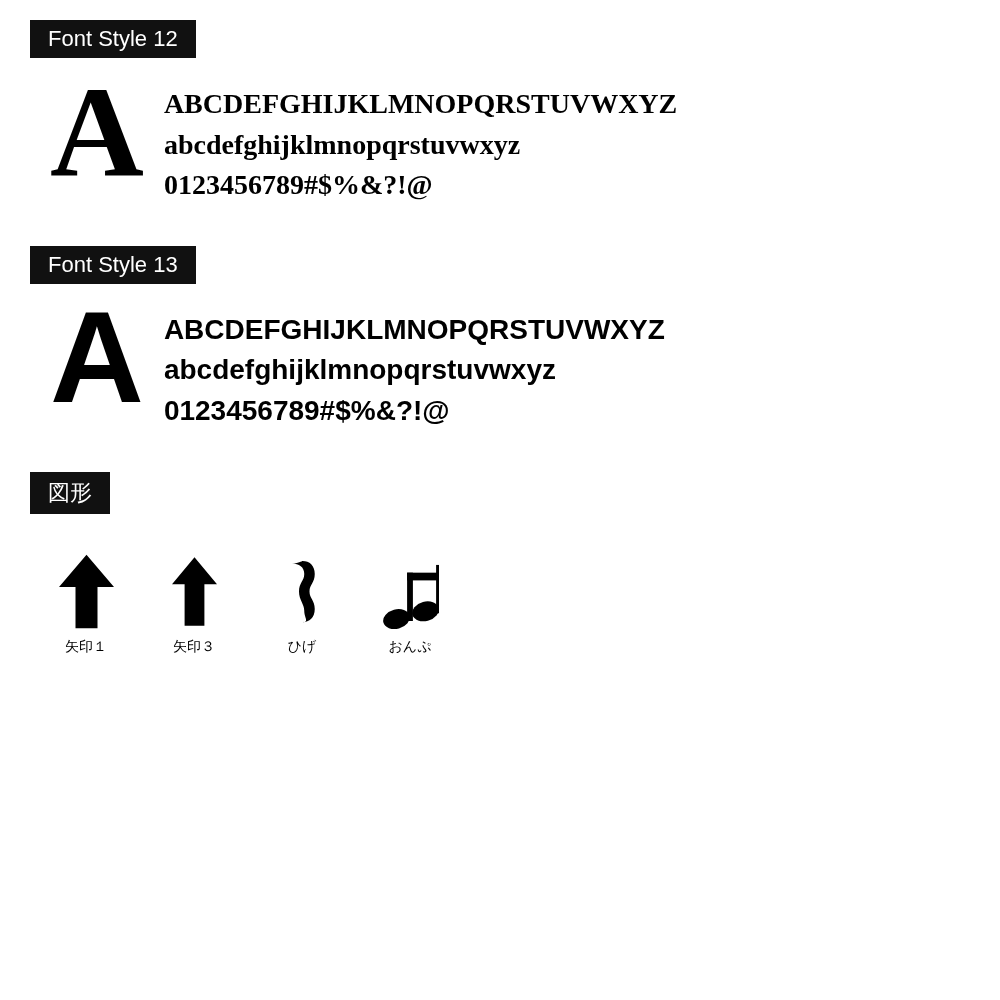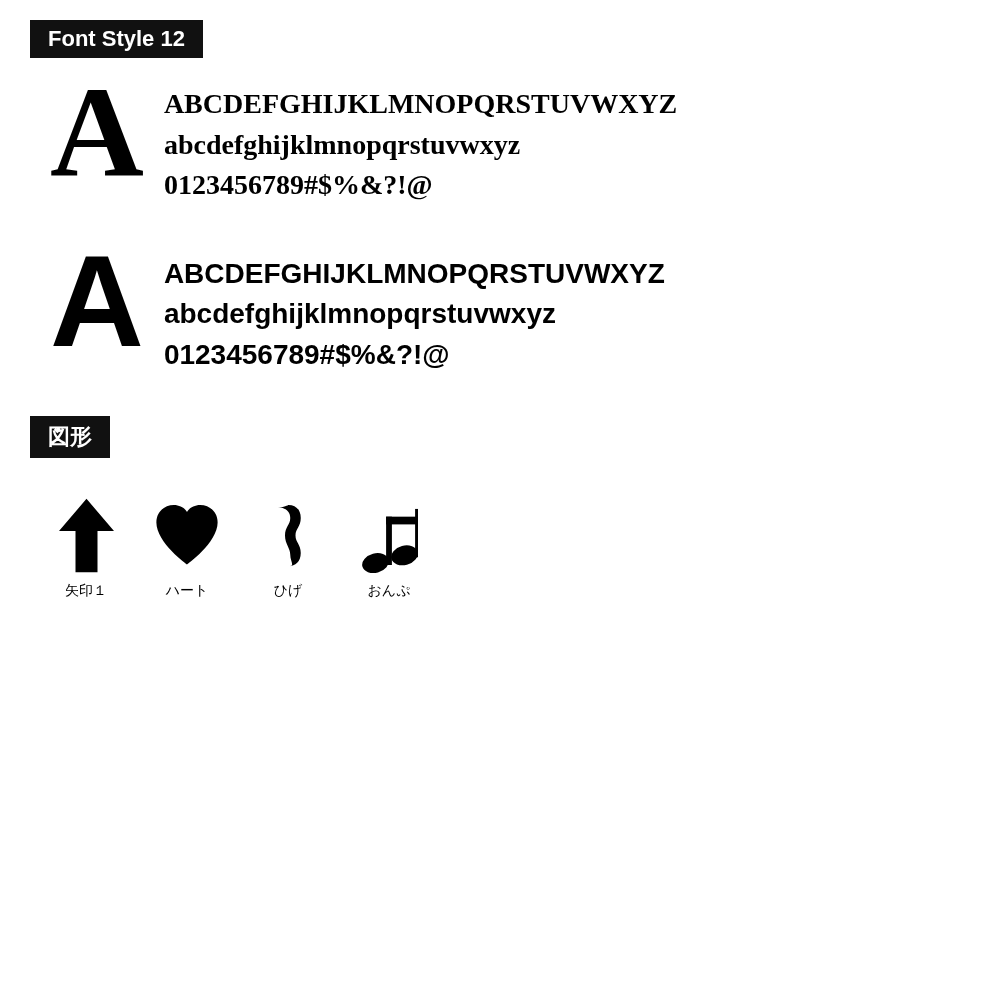--- a/index.html
+++ b/index.html
@@ -16,21 +16,21 @@
       padding: 20px 30px;
     }
 
     
     .section-label {
       display: inline-block;
       background: #111111;
       color: #ffffff;
       font-family: sans-serif;
       font-size: 22px;
-      font-weight: bold;
+      font-weight: normal;
       padding: 6px 18px;
       margin-bottom: 18px;
     }
 
     
     .font-section {
       margin-bottom: 40px;
     }
 
     .font-demo-12 {
@@ -84,21 +84,21 @@
       padding-top: 8px;
     }
 
     
     .shapes-section {
     }
 
     .shapes-grid {
       display: flex;
       flex-wrap: wrap;
-      gap: 9px;
+      gap: 16px;
       padding: 20px 10px 10px 10px;
       align-items: center;
     }
 
     .shape-item {
       display: flex;
       flex-direction: column;
       align-items: center;
       width: 92px;
       margin-bottom: 10px;
@@ -136,20 +136,23 @@
     <div class="big-letter-12">A</div>
     <div class="alphabet-lines-12">
       <div>ABCDEFGHIJKLMNOPQRSTUVWXYZ</div>
       <div>abcdefghijklmnopqrstuvwxyz</div>
       <div>0123456789#$%&amp;?!@</div>
     </div>
   </div>
 </div>
 
 <div class="font-section">
+  <div>
+    <span class="section-label">Font Style 13</span>
+  </div>
   <div class="font-demo-13">
     <div class="big-letter-13">A</div>
     <div class="alphabet-lines-13">
       <div>ABCDEFGHIJKLMNOPQRSTUVWXYZ</div>
       <div>abcdefghijklmnopqrstuvwxyz</div>
       <div>0123456789#$%&amp;?!@</div>
     </div>
   </div>
 </div>
 
@@ -162,33 +165,33 @@
     <div class="shape-item">
       <div class="shape-icon">
         <svg viewBox="0 0 60 80" width="55" height="75">
           <polygon points="30,0 60,35 42,35 42,80 18,80 18,35 0,35" fill="#000"></polygon>
         </svg>
       </div>
       <div class="shape-label">矢印１</div>
     </div>
 
 
-
-
-
-
-
-    <div class="shape-item">
-      <div class="shape-icon">
-        <svg viewBox="0 0 80 75" width="75" height="72">
-          <path d="M40,70 C40,70 5,45 5,22 C5,10 14,2 25,2 C32,2 38,6 40,10 C42,6 48,2 55,2 C66,2 75,10 75,22 C75,45 40,70 40,70 Z" fill="#000"></path>
-        </svg>
-      </div>
-      <div class="shape-label">ハート</div>
-    </div>
+    <div class="shape-item">
+      <div class="shape-icon">
+        <svg viewBox="0 0 50 80" width="45" height="75">
+          <polygon points="25,2 50,32 36,32 36,78 14,78 14,32 0,32" fill="#000"></polygon>
+        </svg>
+      </div>
+      <div class="shape-label">矢印３</div>
+    </div>
+
+
+
+
+
 
     <div class="shape-item">
       <div class="shape-icon">
         <svg viewBox="0 0 40 80" width="35" height="75">
 
           <path d="M20,5 C28,5 34,10 34,20 C34,30 28,32 28,40 C28,48 34,50 34,60 C34,70 28,75 20,75 C28,75 22,70 22,62 C22,54 16,50 16,40 C16,30 22,28 22,20 C22,12 16,8 8,8 C14,8 20,5 20,5 Z" fill="#000"></path>
         </svg>
       </div>
       <div class="shape-label">ひげ</div>
     </div>

